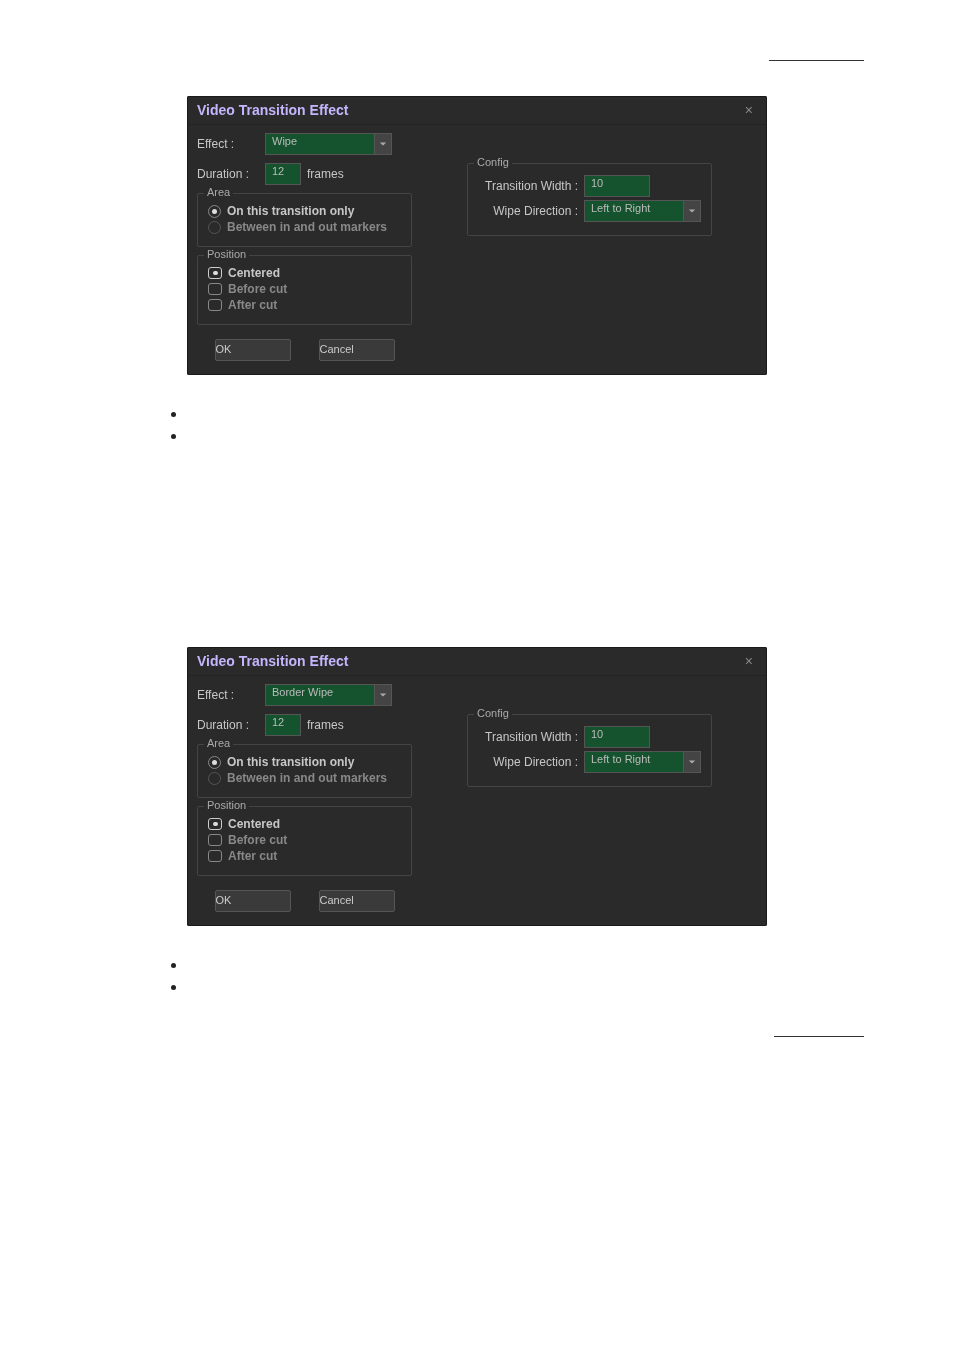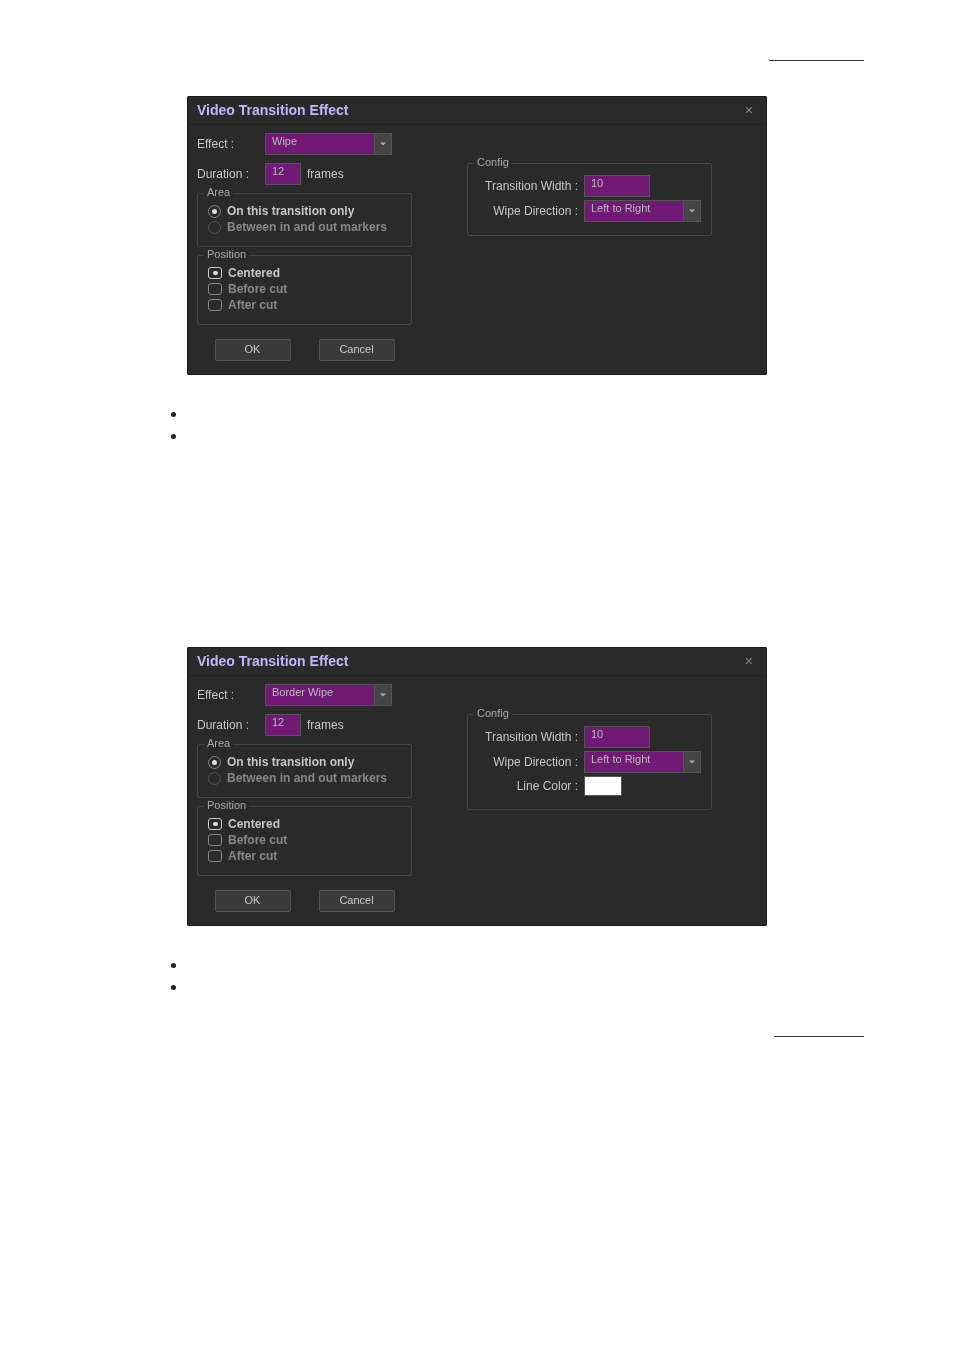--- a/index.html
+++ b/index.html
@@ -65,21 +65,21 @@
   .dlg-right {
     flex: 1;
     display: flex;
     flex-direction: column;
     gap: 8px;
     align-items: center;
   }
   .row { display:flex; align-items:center; gap:6px; }
   .lbl { width: 62px; }
   .input-text {
-    background:#701a75; border:1px solid #555; color:#bbb;
+    background:#14532d; border:1px solid #555; color:#bbb;
     height:18px; padding:1px 6px; font-size:11px; font-family:inherit;
   }
   .ddarrow {
     width:16px; height:20px; background:#444; border:1px solid #555;
     display:flex; align-items:center; justify-content:center;
   }
   .ddarrow svg { width:8px; height:8px; fill:#aaa; }
   .combo { display:flex; }
   .combo .input-text { border-right:none; }
   .fieldset {
@@ -111,21 +111,21 @@
     display:inline-flex; align-items:center; justify-content:center;
   }
   .rrect.sel { border-color:#ccc; }
   .rrect.sel::after{
     content:""; display:block; width:5px; height:4px; background:#ddd; border-radius:2px;
   }
   .btn-row { display:flex; gap:28px; justify-content:center; margin-top:6px;}
   .btn {
     width:74px; height:20px;
     background:#3a3a3a; border:1px solid #555;
-    color:#ccc; font-size:11px; text-align:center; line-height:18px;
+    color:#ccc; font-size:11px; text-align:left; line-height:18px;
     border-radius:2px;
   }
   .color-swatch {
     width:36px; height:18px; background:#fff; border:1px solid #555;
   }
   .cfg-row { display:flex; align-items:center; gap:6px; margin:3px 0; }
   .cfg-row .clbl { width:100px; text-align:right; }
   ul.bullets {
     margin: 0 0 0 22px;
     padding:0;
@@ -308,24 +308,20 @@
             <span class="clbl">Wipe Direction :</span>
             <span class="combo">
               <span class="input-text" style="width:86px;">Left to Right</span>
               <span class="ddarrow">
                 <svg viewBox="0 0 10 10">
                     <path d="M1 3 L5 7 L9 3 Z"></path>
                   </svg>
               </span>
             </span>
           </div>
-          <div class="cfg-row">
-            <span class="clbl">Line Color :</span>
-            <span class="color-swatch"></span>
-          </div>
         </div>
       </div>
     </div>
   </div>
 
   <ul class="bullets">
     <li></li>
     <li></li>
   </ul>
 

